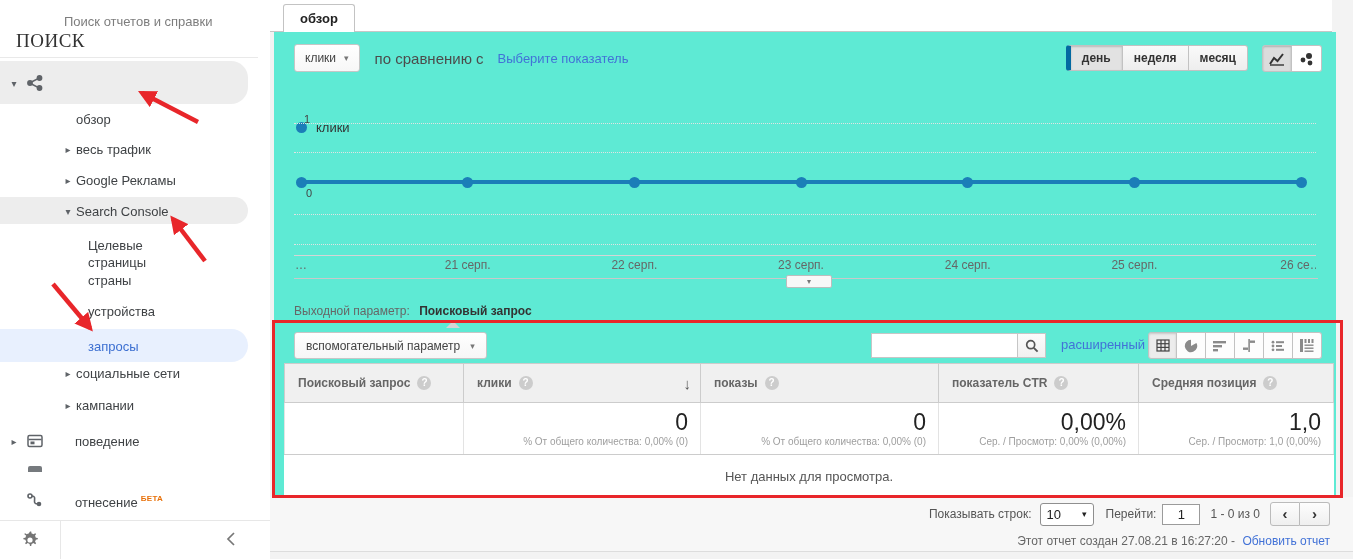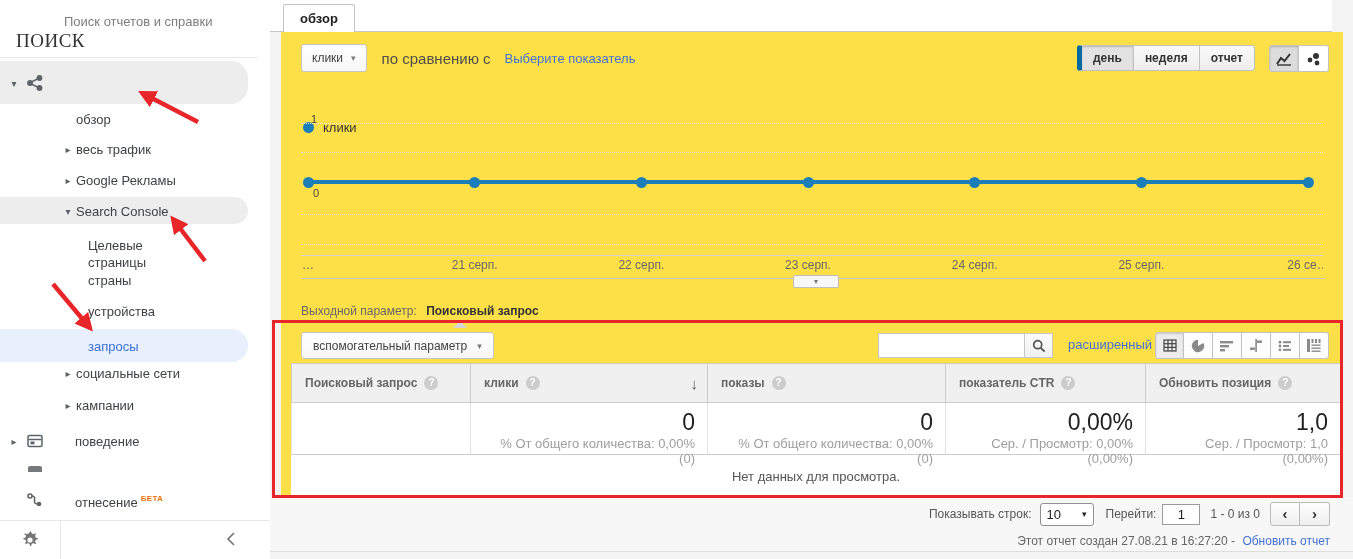--- a/index.html
+++ b/index.html
@@ -31,21 +31,21 @@
   .sb-footer { position:absolute; bottom:0; left:0; width:270px; height:39px; border-top:1px solid #e7e7e7; background:#fff; }
   .sb-footer .vline { position:absolute; left:60px; top:0; bottom:0; border-left:1px solid #e7e7e7; }
   .gear-btn { position:absolute; left:20px; top:9px; width:20px; height:20px; cursor:pointer; }
   .collapse-btn { position:absolute; right:30px; top:10px; width:16px; height:18px; cursor:pointer; }
 
   
   .main { position:absolute; left:270px; top:0; width:1083px; height:559px; background:#f3f3f3; }
   .tabbar { position:absolute; left:0; top:0; width:1062px; height:32px; background:#fff; border-bottom:1px solid #c6c6c6; }
   .tab { position:absolute; left:13px; top:4px; height:28px; padding:0 16px; background:#fff; border:1px solid #c3c3c3; border-bottom:none; border-radius:3px 3px 0 0; font-size:13px; font-weight:bold; color:#222; line-height:27px; z-index:2; cursor:pointer; }
 
-  .panel { position:absolute; left:11px; top:32px; width:1062px; height:465px; background:#fde047; }
+  .panel { position:absolute; left:4px; top:32px; width:1062px; height:465px; background:#5eead4; }
 
   
   .metric-row { position:absolute; left:20px; top:12px; display:flex; align-items:center; }
   .metric-select { height:28px; padding:0 10px; border:1px solid #c6c6c6; border-radius:3px; background:linear-gradient(#fff,#f7f7f7); font-size:12px; color:#444; display:flex; align-items:center; gap:8px; cursor:pointer; }
   .metric-select .dd { font-size:9px; color:#777; }
   .compare-text { margin-left:15px; font-size:15px; color:#4c4c4c; }
   .link { color:#4272d7; cursor:pointer; text-decoration:none; }
   .choose-link { margin-left:14px; font-size:13px; }
 
   .gran-group { position:absolute; top:13px; right:88px; display:flex; }
@@ -99,21 +99,21 @@
   .t-head { display:flex; height:40px; background:#f0f0f0; border-top:1px solid #ccc; border-bottom:1px solid #ccc; }
   .th { position:relative; display:flex; align-items:center; padding-left:13px; font-size:12px; font-weight:bold; color:#666; border-right:1px solid #ccc; cursor:pointer; }
   .th:first-child { border-left:1px solid #ccc; }
   .help-icon { display:inline-block; width:14px; height:14px; margin-left:7px; border-radius:50%; background:#ccc; color:#fff; font-size:10px; font-weight:bold; text-align:center; line-height:14px; cursor:pointer; }
   .sort-arrow { position:absolute; right:9px; font-size:15px; font-weight:bold; color:#555; }
   .c1{width:180px;} .c2{width:237px;} .c3{width:238px;} .c4{width:200px;} .c5{width:195px;}
   .t-summary { display:flex; height:52px; background:#fff; border-bottom:1px solid #ccc; }
   .td { border-right:1px solid #e3e3e3; padding:6px 12px 0 12px; text-align:right; }
   .td:first-child { border-left:1px solid #e3e3e3; }
   .td .total { font-size:23px; color:#222; line-height:26px; }
-  .td .sub { font-size:13px; color:#9e9e9e; margin-top:1px; }
+  .td .sub { font-size:10px; color:#9e9e9e; margin-top:1px; }
   .t-empty { height:42px; display:flex; align-items:center; justify-content:center; font-size:13px; color:#555; background:#fff; }
 
   
   .below { position:absolute; left:0; top:497px; width:1083px; height:55px; background:#f7f7f7; border-bottom:1px solid #ddd; }
   .pag-row { position:absolute; right:23px; top:5px; display:flex; align-items:center; font-size:12px; color:#555; }
   .rows-select { display:flex; align-items:center; gap:8px; margin-left:8px; width:54px; height:23px; border:1px solid #8f8f8f; border-radius:3px; padding:0 6px; background:#fff; font-size:13px; color:#222; cursor:pointer; justify-content:space-between; }
   .rows-select .dd { font-size:9px; color:#222; }
   .goto-lbl { margin-left:12px; }
   .goto-input { margin-left:6px; width:38px; height:21px; border:1px solid #9b9b9b; font-size:13px; color:#222; text-align:center; outline:none; background:#fff; }
   .range-lbl { margin-left:10px; }
@@ -259,21 +259,21 @@
           <span>клики</span>
           <span class="dd">▾</span>
         </div>
         <span class="compare-text">по сравнению с</span>
         <a class="link choose-link">Выберите показатель</a>
       </div>
 
       <div class="gran-group">
         <div class="gran-btn active">день</div>
         <div class="gran-btn">неделя</div>
-        <div class="gran-btn">отчет</div>
+        <div class="gran-btn">месяц</div>
       </div>
 
       <div class="ctype-group">
         <div class="ctype-btn active">
           <svg width="16" height="14" viewBox="0 0 16 14">
               <polyline points="1,12 5,6 8.5,9 14,2" fill="none" stroke="#333" stroke-width="2"></polyline>
               <line x1="1" y1="13" x2="15" y2="13" stroke="#333" stroke-width="1.4"></line>
             </svg>
         </div>
         <div class="ctype-btn">
@@ -417,21 +417,21 @@
           </div>
           <div class="th c3">
             <span>показы</span>
             <span class="help-icon">?</span>
           </div>
           <div class="th c4">
             <span>показатель CTR</span>
             <span class="help-icon">?</span>
           </div>
           <div class="th c5">
-            <span>Обновить позиция</span>
+            <span>Средняя позиция</span>
             <span class="help-icon">?</span>
           </div>
         </div>
         <div class="t-summary">
           <div class="td c1"></div>
           <div class="td c2">
             <div class="total">0</div>
             <div class="sub">% От общего количества: 0,00% (0)</div>
           </div>
           <div class="td c3">

